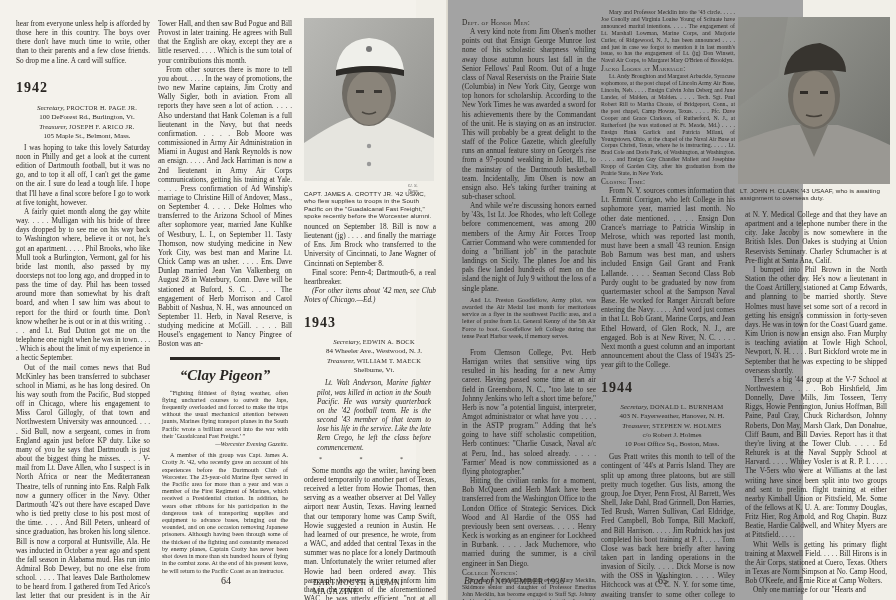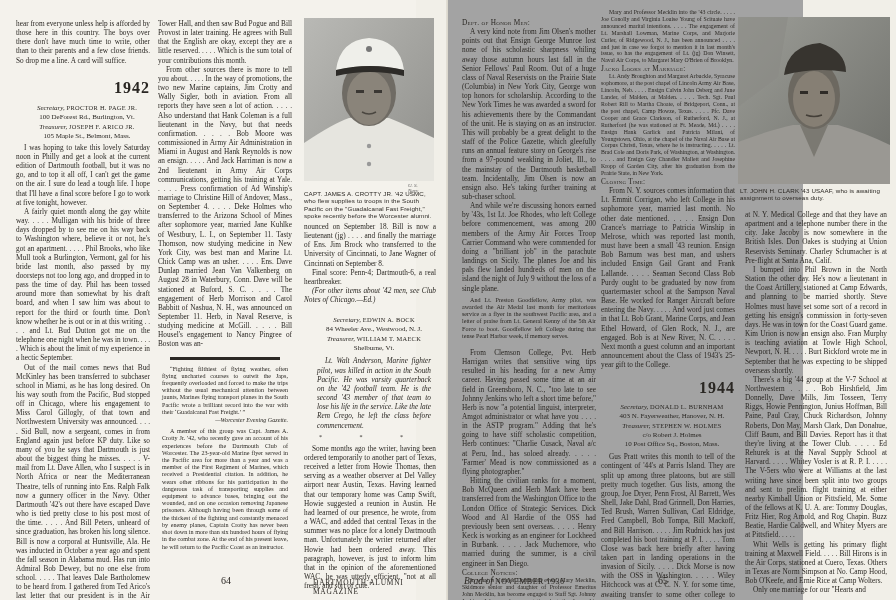--- a/index.html
+++ b/index.html
@@ -6,21 +6,21 @@
   body { width:896px; height:600px; background:#f1efe8; overflow:hidden; position:relative;
          font-family:"Liberation Serif","DejaVu Serif",serif; color:#2a2723; }
   .page { position:absolute; top:0; height:600px; background:#f4f2ec; }
   .page.left { left:0; width:416px; }
   .page.right { left:448px; width:355px; background:#a3a3a3; }
   .gutter { position:absolute; left:446px; top:0; width:4px; height:600px;
             background:linear-gradient(90deg,#e4e1d8,#d8d4c9,#e6e3da); }
   .col { position:absolute; font-size:7.3px; line-height:9.15px; text-align:justify; }
   .col p { margin:0; text-indent:8px; }
   .col p.ni { text-indent:0; }
-  .year { text-align:right; font-size:16px; line-height:22px; letter-spacing:1px; margin:0; }
+  .year { text-align:left; font-size:14px; line-height:22px; letter-spacing:1px; margin:0; }
   .officer { text-align:center; font-size:7px; line-height:9px; margin:0; }
   .officer .role { font-style:italic; }
   .officer .nm { font-variant:small-caps; font-size:6.4px; letter-spacing:.3px; }
   .sect { font-variant:small-caps; font-size:7.3px; letter-spacing:.3px; margin:6px 0 2px; text-indent:0 !important; }
   .small { font-size:6.1px; line-height:7.2px; text-indent:8px; }
   .tiny { font-size:5.8px; line-height:6.9px; }
   .italic { font-style:italic; }
   .photo { position:absolute; background:#8a8a88; overflow:hidden; }
   .photo svg { display:block; }
   .caption { position:absolute; font-family:"Liberation Sans","DejaVu Sans",sans-serif; font-size:6.2px;
@@ -54,20 +54,21 @@
     <p>I was hoping to take this lovely Saturday noon in Philly and get a look at the current edition of Dartmouth football, but it was no go, and to top it all off, I can't get the game on the air. I sure do lead a tough life. I hope that I'll have a final score before I go to work at five tonight, however.</p>
     <p>A fairly quiet month along the gay white way. . . . . Mulligan with his bride of three days dropped by to see me on his way back to Washington where, believe it or not, he's got an apartment. . . . . Phil Brooks, who like Mull took a Burlington, Vermont, gal for his bride last month, also passed by my doorsteps not too long ago, and dropped in to pass the time of day. Phil has been tossed around more than somewhat by his draft board, and when I saw him was about to report for the third or fourth time. Don't know whether he is out or in at this writing . . . . and Lt. Bud Dutton got me on the telephone one night when he was in town. . . . . Which is about the limit of my experience in a hectic September.</p>
     <p>Out of the mail comes news that Bud McKinley has been transferred to subchaser school in Miami, as he has long desired. On his way south from the Pacific, Bud stopped off in Chicago, where his engagement to Miss Carol Gillogly, of that town and Northwestern University was announced. . . . . Sid Bull, now a sergeant, comes in from England again just before KP duty. Like so many of you he says that Dartmouth is just about the biggest thing he misses. . . . . V-mail from Lt. Dave Allen, who I suspect is in North Africa or near the Mediterranean Theatre, tells of running into Ens. Ralph Falk now a gunnery officer in the Navy. Other Dartmouth '42's out there have escaped Dave who is tied pretty close to his post most of the time. . . . . And Bill Peters, unheard of since graduation, has broken his long silence. Bill is now a corporal at Huntsville, Ala. He was inducted in October a year ago and spent the fall season in Alabama mud. Has run into Admiral Bob Dewey, but no one else from school. . . . . That leaves Dale Bartholomew to be heard from. I gathered from Ted Arico's last letter that our president is in the Air Corps on the West Coast. . . . . Also from England comes news from Ens. Sandy Frank. Sandy has seen a lot of training with the Navy, including Chapel Hill Pre-Flight, Flight Training; and after trouble with air sickness, Tower Hall at Northwestern. Roomed with Matt Rapf at</p>
   </div>
 
   <div class="col" style="left:158px; top:19px; width:134px;">
     <p class="ni">Tower Hall, and then saw Bud Pogue and Bill Provost in later training. He agrees with Bull that the English are okay, except they are a little reserved. . . . . Which is the sum total of your contributions this month.</p>
     <p>From other sources there is more to tell you about. . . . . In the way of promotions, the two new Marine captains, Jim Crotty and Wally Sigler, both in aviation. From all reports they have seen a lot of action. . . . . Also understand that Hank Coleman is a full lieutenant in the Navy, but that needs confirmation. . . . . Bob Moore was commissioned in Army Air Administration in Miami in August and Hank Reynolds is now an ensign. . . . . And Jack Harriman is now a 2nd lieutenant in Army Air Corps communications, getting his training at Yale. . . . . Press confirmation of Ad Winship's marriage to Christine Hill of Andover, Mass., on September 4. . . . . Deke Holmes who transferred to the Arizona School of Mines after sophomore year, married Jane Kuhlke of Westbury, L. I., on September 11. Tasty Thomson, now studying medicine in New York City, was best man and Marine Lt. Chick Camp was an usher. . . . . Ens. Dave Dunlap married Jean Van Valkenberg on August 28 in Waterbury, Conn. Dave will be stationed at Buford, S. C. . . . . The engagement of Herb Morrison and Carol Babbitt of Nashua, N. H., was announced on September 11. Herb, in Naval Reserve, is studying medicine at McGill. . . . . Bill Housel's engagement to Nancy Pingree of Boston was an-</p>
     <div class="rule"></div>
     <div style="padding:0 4px;">
+      <h3 class="clay-title">“Clay Pigeon”</h3>
       <p class="small">“Fighting filthiest of flying weather, often flying uncharted courses to outwit the Japs, frequently overloaded and forced to make the trips without the usual mechanical attention between jaunts, Marines flying transport planes in the South Pacific wrote a brilliant record into the war with their ‘Guadalcanal Fast Freight.’ ”</p>
       <p class="small italic" style="text-align:right; margin:1px 0 4px;">—Worcester Evening Gazette.</p>
       <p class="small">A member of this group was Capt. James A. Crotty Jr. '42, who recently gave an account of his experiences before the Dartmouth Club of Worcester. The 23-year-old Marine flyer served in the Pacific area for more than a year and was a member of the First Regiment of Marines, which received a Presidential citation. In addition, he wears other ribbons for his participation in the dangerous task of transporting supplies and equipment to advance bases, bringing out the wounded, and on one occasion removing Japanese prisoners. Although having been through some of the thickest of the fighting and constantly menaced by enemy planes, Captain Crotty has never been shot down in more than six hundred hours of flying in the combat zone. At the end of his present leave, he will return to the Pacific Coast as an instructor.</p>
     </div>
   </div>
 
   <div class="photo" style="left:304px; top:18px; width:130px; height:163px;">
     <svg width="130" height="163" viewBox="0 0 130 163">
       <defs>
         <linearGradient id="bg1" x1="0" y1="0" x2="1" y2="1">
@@ -90,20 +91,21 @@
     </svg>
   </div>
   <div class="credit" style="left:408px; top:183px;">U. S. Navy</div>
   <div class="caption" style="left:304px; top:190px; width:132px;">CAPT. JAMES A. CROTTY JR. '42 USMC, who flew supplies to troops in the South Pacific on the "Guadalcanal Fast Freight," spoke recently before the Worcester alumni.</div>
 
   <div class="col" style="left:304px; top:222px; width:132px;">
     <p class="ni">nounced on September 18. Bill is now a lieutenant (jg) . . . . and finally the marriage of Ens. Jim Brock who transferred to the University of Cincinnati, to Jane Wagner of Cincinnati on September 8.</p>
     <p>Final score: Penn-4; Dartmouth-6, a real heartbreaker.</p>
     <p class="italic">(For other items about '42 men, see Club Notes of Chicago.—Ed.)</p>
     <div style="height:8px;"></div>
+    <h2 class="year">1943</h2>
     <div style="height:3px;"></div>
     <p class="officer"><span class="role">Secretary,</span> <span class="nm">EDWIN A. BOCK</span></p>
     <p class="officer">84 Wheeler Ave., Westwood, N. J.</p>
     <p class="officer"><span class="role">Treasurer,</span> <span class="nm">WILLIAM T. MAECK</span></p>
     <p class="officer">Shelburne, Vt.</p>
     <div style="height:3px;"></div>
     <p class="boxed" style="padding:0 5px;margin-left:8px;">Lt. Walt Anderson, Marine fighter pilot, was killed in action in the South Pacific. He was varsity quarterback on the '42 football team. He is the second '43 member of that team to lose his life in the service. Like the late Rem Crego, he left the class before commencement.</p>
     <div class="stars">* * *</div>
     <p>Some months ago the writer, having been ordered temporarily to another part of Texas, received a letter from Howie Thomas, then serving as a weather observer at Del Valley airport near Austin, Texas. Having learned that our temporary home was Camp Swift, Howie suggested a reunion in Austin. He had learned of our presence, he wrote, from a WAC, and added that central Texas in the summer was no place for a lonely Dartmouth man. Unfortunately the writer returned after Howie had been ordered away. This paragraph, however, is just to inform him that in the opinion of the aforementioned WAC, he was utterly efficient, "not at all fresh, and sort of cute."</p>
   </div>

